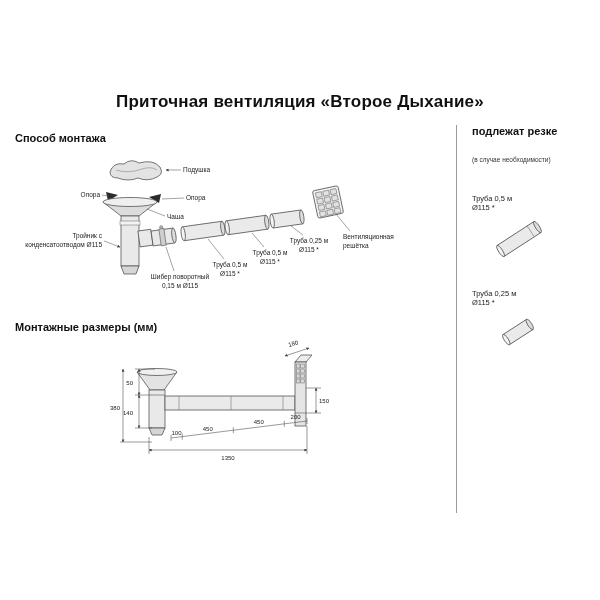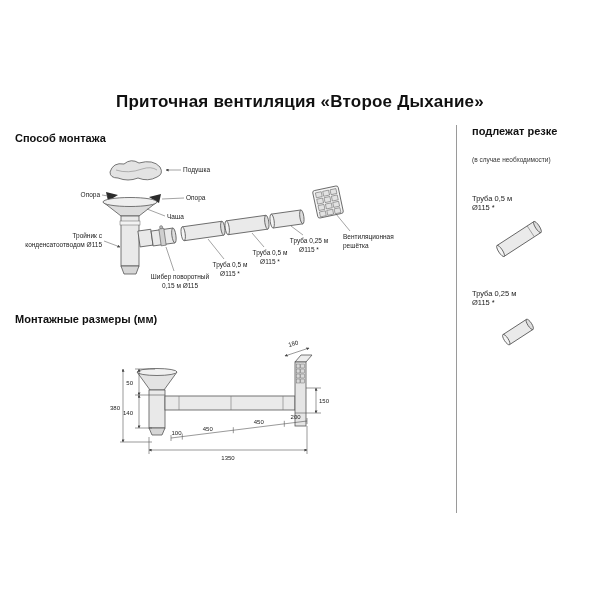--- a/index.html
+++ b/index.html
@@ -1,21 +1,21 @@
 <!DOCTYPE html>
 <html><head>
 <meta charset="utf-8">
 <style>
   html,body{margin:0;padding:0;}
   body{width:600px;height:600px;background:#ffffff;font-family:"Liberation Sans","DejaVu Sans",sans-serif;color:#222;position:relative;overflow:hidden;}
   .abs{position:absolute;}
   .title{top:92px;left:0;width:600px;text-align:center;font-size:17px;font-weight:bold;color:#101010;letter-spacing:0.2px;}
   .sec-h{font-size:11px;font-weight:bold;color:#101010;}
   #h-method{left:15px;top:124px;margin-top:8px;}
-  #h-mount{left:15px;top:313px;}
+  #h-mount{left:15px;top:321px;}
   #divider{left:456px;top:125px;width:1px;height:388px;background:#9a9a9a;}
   #cut-head{left:472px;top:124px;width:118px;font-size:11px;font-weight:bold;line-height:14px;color:#101010;}
   #cut-note{left:472px;top:156px;font-size:6.5px;color:#333;}
   .pipe-label{font-size:7.5px;line-height:9px;color:#222;}
   #cut-item1-label{left:472px;top:194px;}
   #cut-item2-label{left:472px;top:289px;}
   svg{position:absolute;overflow:visible;}
   svg text{font-family:"Liberation Sans","DejaVu Sans",sans-serif;fill:#222;}
   .lbl{font-size:6.5px;}
   .dim{font-size:6px;}

